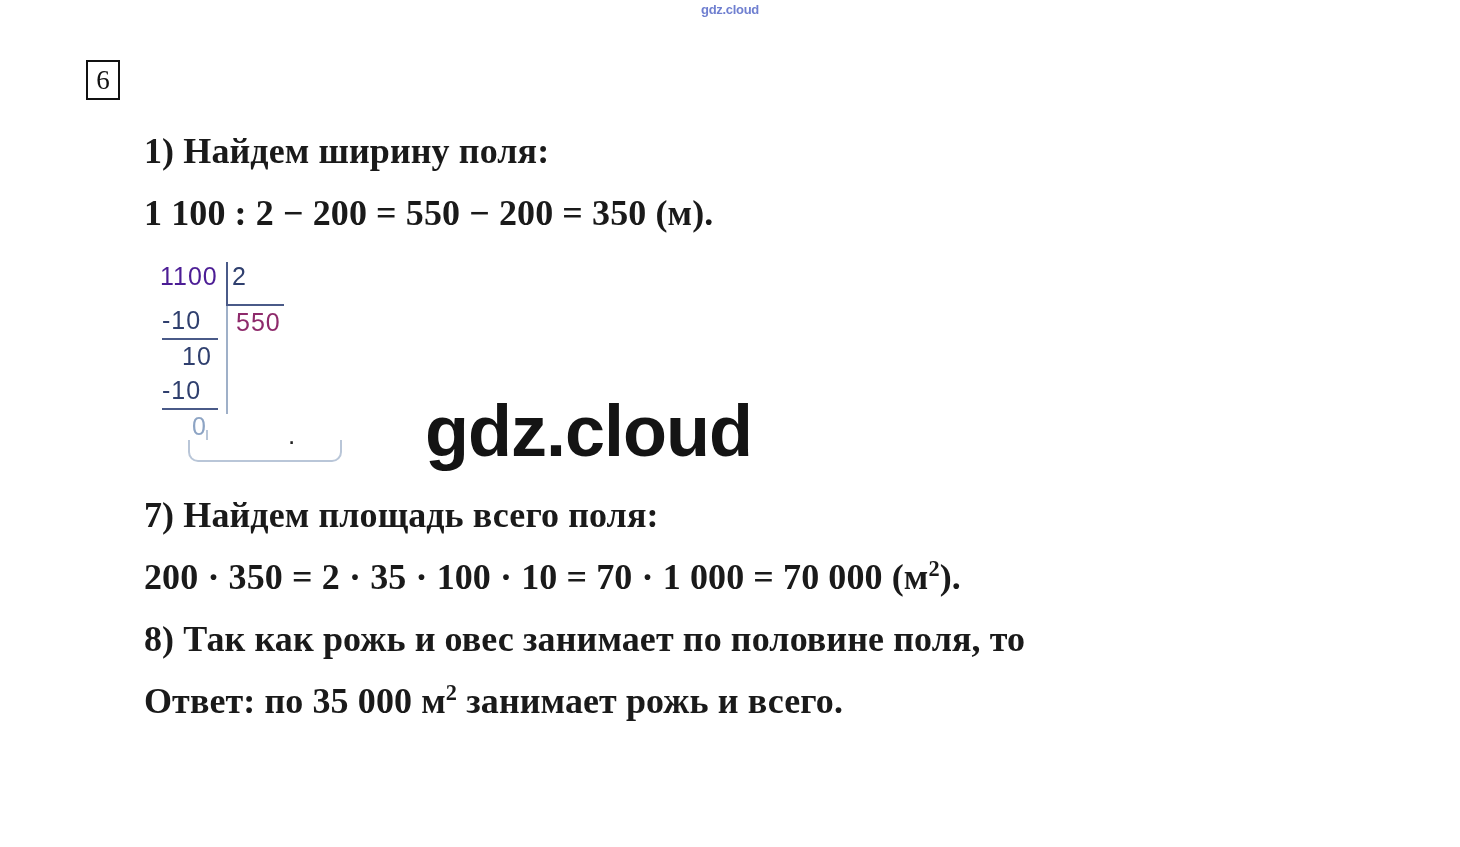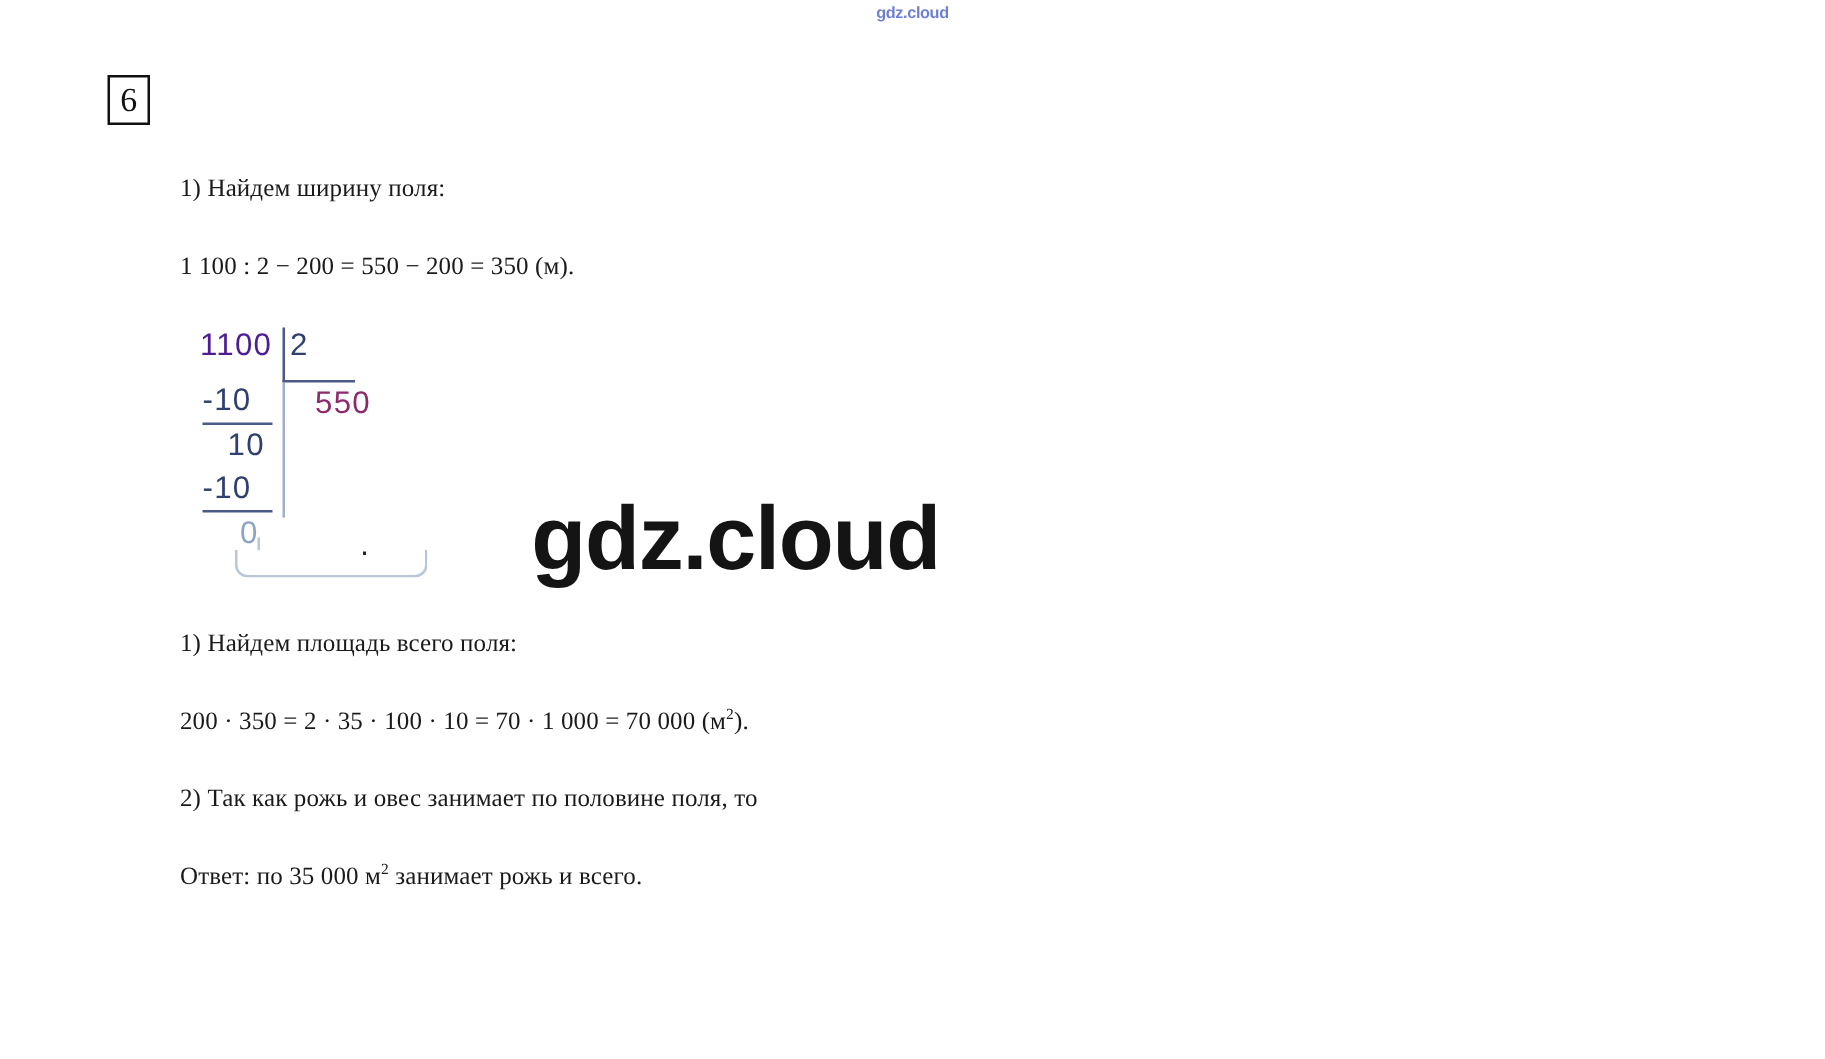--- a/index.html
+++ b/index.html
@@ -49,24 +49,25 @@
   }
 
   
   .content {
     position: absolute;
     left: 144px;
     top: 120px;
     width: 1150px;
   }
   .line {
-    font-size: 20px;
+    font-size: 36px;
     line-height: 62px;
     white-space: nowrap;
     letter-spacing: 0.1px;
+    font-weight: bold;
   }
   sup {
     font-size: 0.62em;
     vertical-align: super;
     line-height: 0;
   }
 
   
   .long-division {
     position: absolute;
@@ -102,21 +103,21 @@
   .ld-hline {
     position: absolute;
     left: 66px;
     top: 42px;
     width: 58px;
     height: 2px;
     background: #4a5a88;
   }
   .ld-quotient {
     position: absolute;
-    left: 92px;
+    left: 76px;
     top: 46px;
     color: #8e2a6b;
   }
   .ld-quot-vline {
     position: absolute;
     left: 66px;
     top: 44px;
     width: 2px;
     height: 108px;
     background: #9fb0c8;
@@ -210,27 +211,27 @@
 </div>
 
 <div class="content">
 
   <div class="line">1) Найдем ширину поля:</div>
 
   <div class="line">1 100 : 2 − 200 = 550 − 200 = 350 (м).</div>
 
   <div class="line" style="height:240px;line-height:240px;">&nbsp;</div>
 
-  <div class="line">1) Найдем площадь всего поля:</div>
+  <div class="line">7) Найдем площадь всего поля:</div>
 
   <div class="line">
     <span>200 · 350 = 2 · 35 · 100 · 10 = 70 · 1 000 = 70 000 (м</span><sup>2</sup><span>).</span>
   </div>
 
-  <div class="line">2) Так как рожь и овес занимает по половине поля, то</div>
+  <div class="line">8) Так как рожь и овес занимает по половине поля, то</div>
 
 
 
   <div class="line">
     <span>Ответ: по 35 000 м</span><sup>2</sup><span> занимает рожь и всего.</span>
   </div>
 
 </div>
 
 <div class="long-division">

